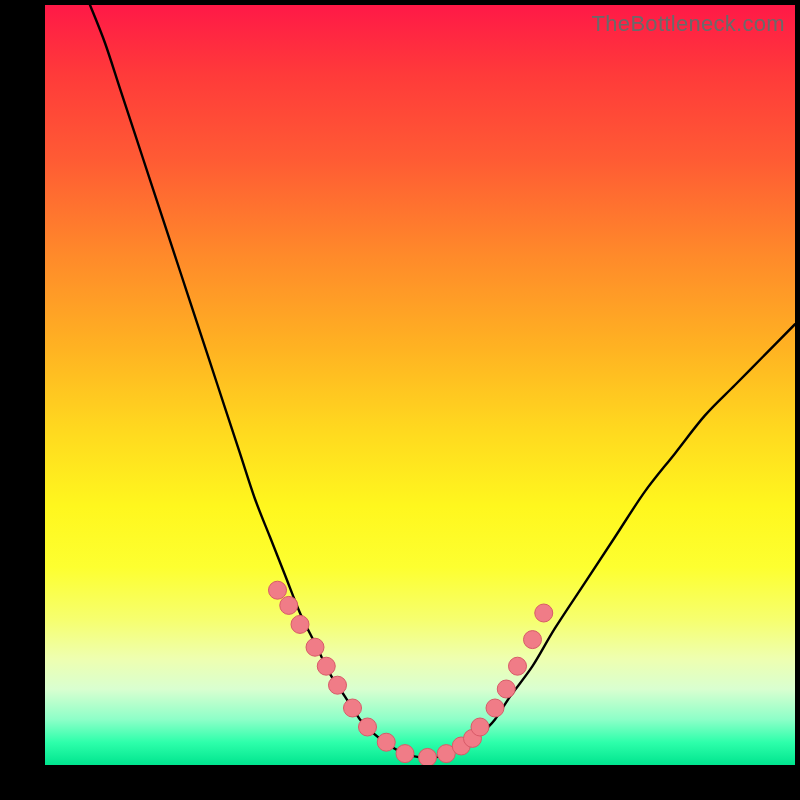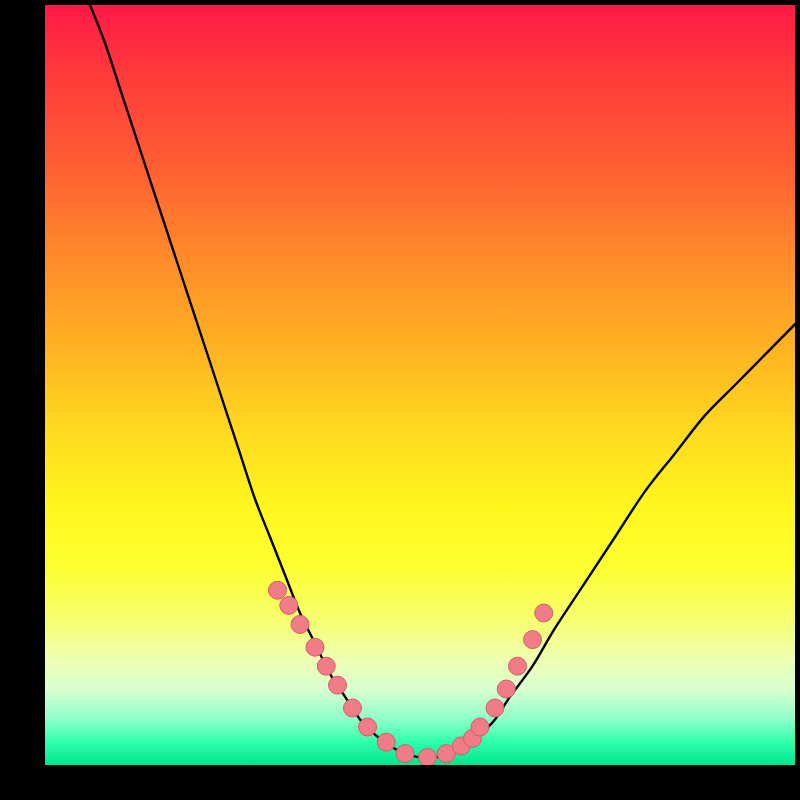--- a/index.html
+++ b/index.html
@@ -56,20 +56,21 @@
     top: 0;
     width: 750px;
     height: 760px;
   }
 </style>
 </head>
 <body>
 
 <div class="frame">
   <div class="plot-area">
+    <div class="watermark">TheBottleneck.com</div>
     <svg class="overlay" viewBox="0 0 750 760" preserveAspectRatio="none">
       <path id="curve-path" fill="none" stroke="#000000" stroke-width="2.4" stroke-linecap="round" d="M 45.00 0.00 C 47.50 6.33, 55.00 24.07, 60.00 38.00 C 65.00 51.93, 70.00 68.40, 75.00 83.60 C 80.00 98.80, 85.00 114.00, 90.00 129.20 C 95.00 144.40, 100.00 159.60, 105.00 174.80 C 110.00 190.00, 115.00 205.20, 120.00 220.40 C 125.00 235.60, 130.00 250.80, 135.00 266.00 C 140.00 281.20, 145.00 296.40, 150.00 311.60 C 155.00 326.80, 160.00 342.00, 165.00 357.20 C 170.00 372.40, 175.00 387.60, 180.00 402.80 C 185.00 418.00, 190.00 433.20, 195.00 448.40 C 200.00 463.60, 205.00 480.07, 210.00 494.00 C 215.00 507.93, 220.00 519.33, 225.00 532.00 C 230.00 544.67, 235.00 557.33, 240.00 570.00 C 245.00 582.67, 250.00 596.60, 255.00 608.00 C 260.00 619.40, 265.00 628.27, 270.00 638.40 C 275.00 648.53, 280.00 659.93, 285.00 668.80 C 290.00 677.67, 295.00 684.00, 300.00 691.60 C 305.00 699.20, 310.00 708.07, 315.00 714.40 C 320.00 720.73, 325.00 725.17, 330.00 729.60 C 335.00 734.03, 340.00 737.83, 345.00 741.00 C 350.00 744.17, 355.00 746.70, 360.00 748.60 C 365.00 750.50, 370.00 751.77, 375.00 752.40 C 380.00 753.03, 385.00 753.03, 390.00 752.40 C 395.00 751.77, 400.00 750.50, 405.00 748.60 C 410.00 746.70, 415.00 744.17, 420.00 741.00 C 425.00 737.83, 430.00 734.03, 435.00 729.60 C 440.00 725.17, 445.00 720.73, 450.00 714.40 C 455.00 708.07, 458.75 700.47, 465.00 691.60 C 471.25 682.73, 480.00 672.60, 487.50 661.20 C 495.00 649.80, 501.25 637.13, 510.00 623.20 C 518.75 609.27, 530.00 592.80, 540.00 577.60 C 550.00 562.40, 560.00 547.20, 570.00 532.00 C 580.00 516.80, 590.00 500.33, 600.00 486.40 C 610.00 472.47, 620.00 461.07, 630.00 448.40 C 640.00 435.73, 650.00 421.80, 660.00 410.40 C 670.00 399.00, 680.00 390.13, 690.00 380.00 C 700.00 369.87, 710.00 359.73, 720.00 349.60 C 730.00 339.47, 745.00 324.27, 750.00 319.20"></path>
       <g id="points-group">
           <circle cx="232.50" cy="585.20" r="9" fill="#f07c87" stroke="#d85a68" stroke-width="1"></circle>
           <circle cx="243.75" cy="600.40" r="9" fill="#f07c87" stroke="#d85a68" stroke-width="1"></circle>
           <circle cx="255.00" cy="619.40" r="9" fill="#f07c87" stroke="#d85a68" stroke-width="1"></circle>
           <circle cx="270.00" cy="642.20" r="9" fill="#f07c87" stroke="#d85a68" stroke-width="1"></circle>
           <circle cx="281.25" cy="661.20" r="9" fill="#f07c87" stroke="#d85a68" stroke-width="1"></circle>
           <circle cx="292.50" cy="680.20" r="9" fill="#f07c87" stroke="#d85a68" stroke-width="1"></circle>
           <circle cx="307.50" cy="703.00" r="9" fill="#f07c87" stroke="#d85a68" stroke-width="1"></circle>

